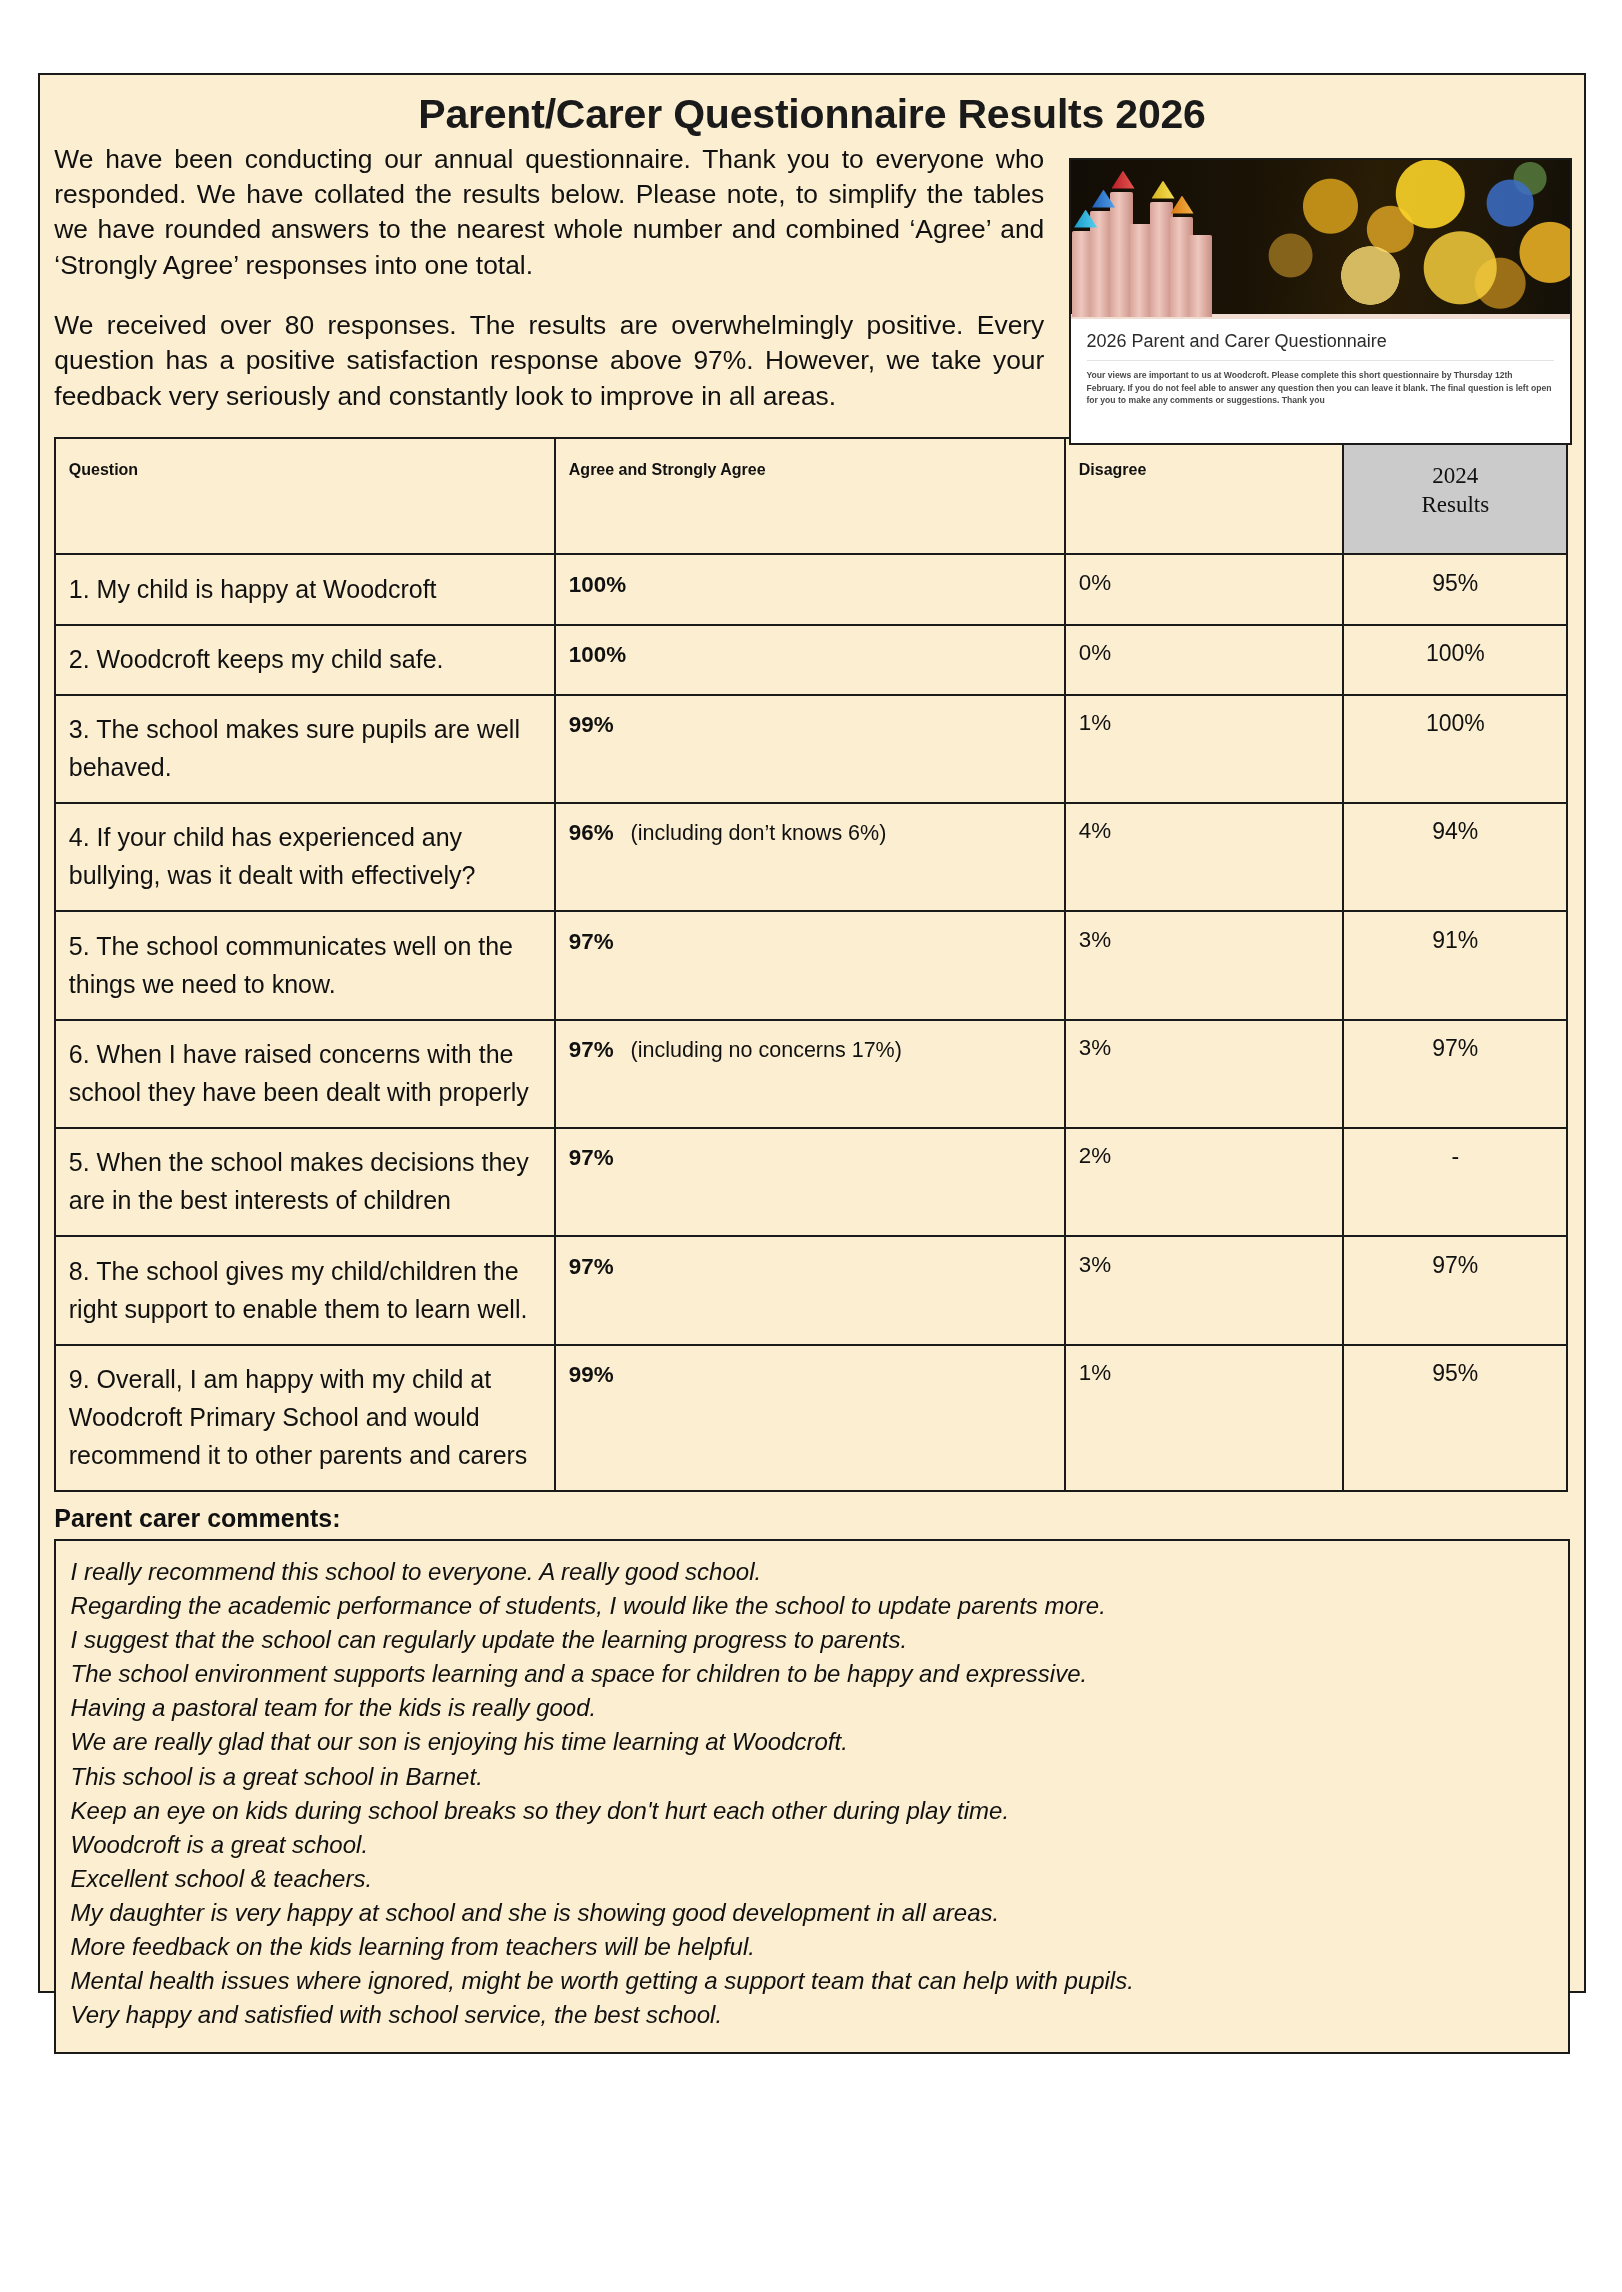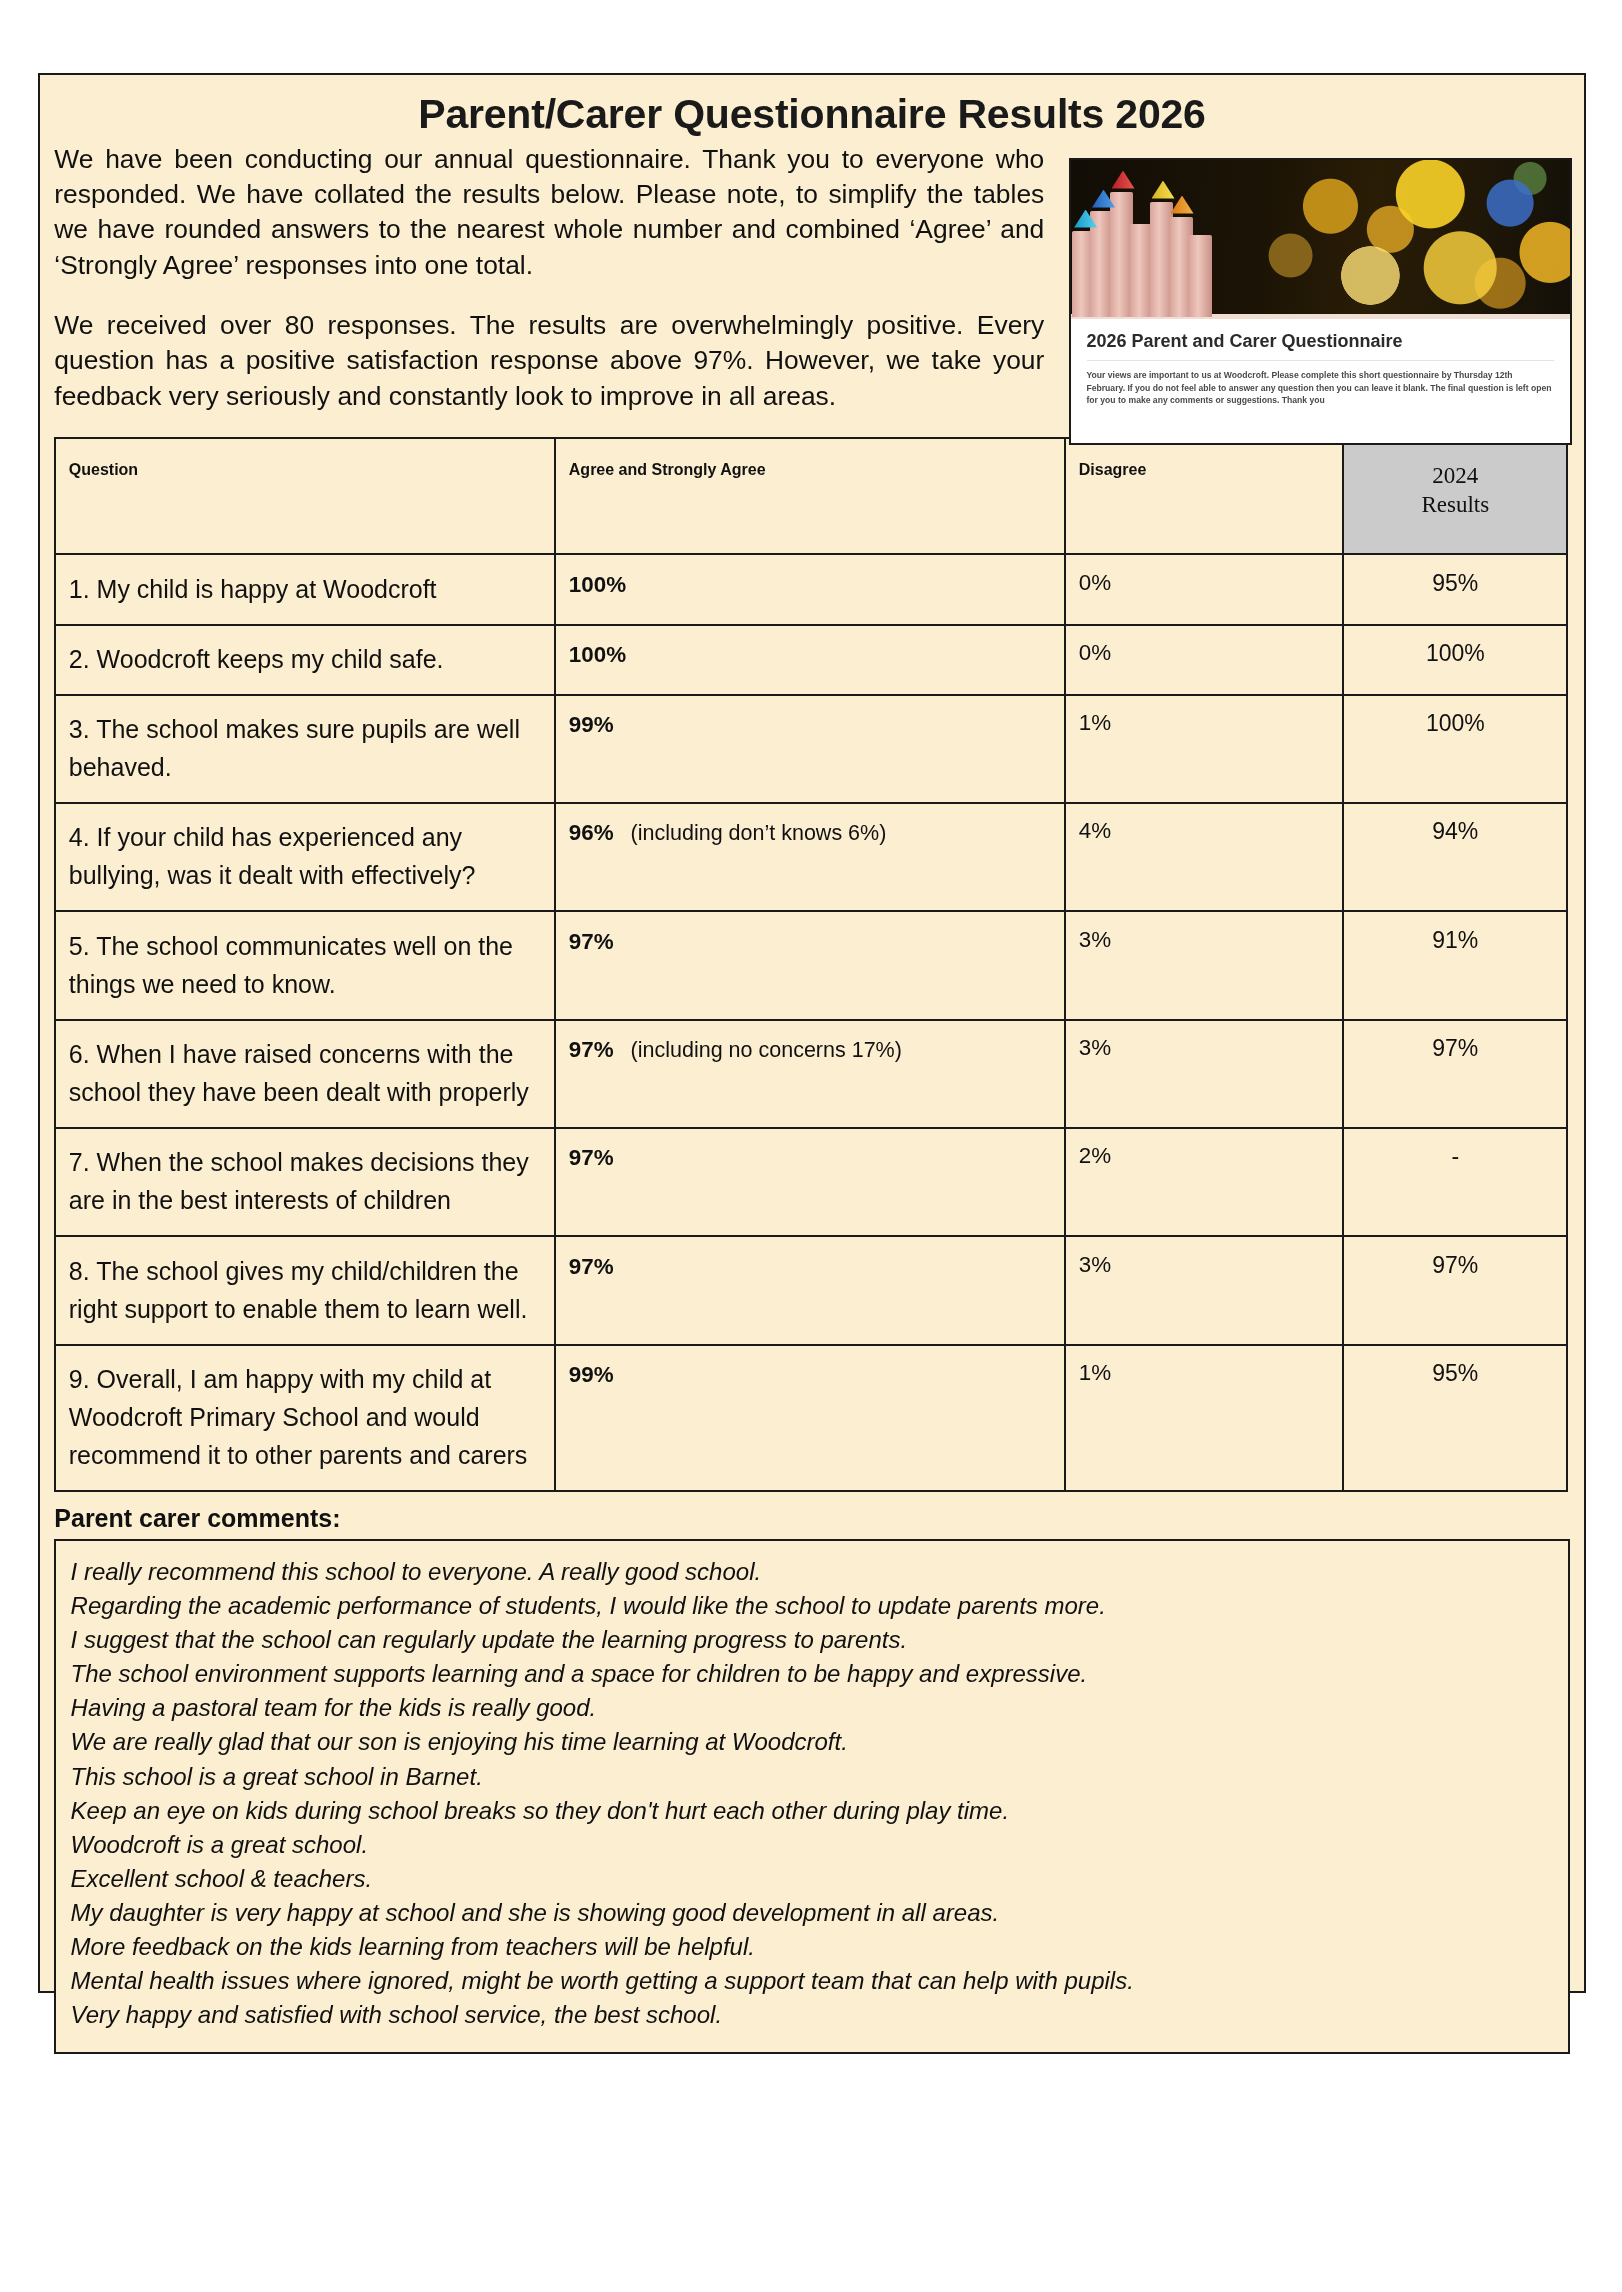--- a/index.html
+++ b/index.html
@@ -108,21 +108,21 @@
     border-top: 5.4px solid #f2ddd2;
     padding: 12.5px 16px 9px 16px;
     height: calc(100% - 154px);
     box-sizing: border-box;
   }
   .shot-card-title {
     font-size: 18px;
     color: #2b2b2b;
     padding-bottom: 8px;
     border-bottom: 0.9px solid #e3e3e3;
-    font-weight: bold;
+    font-weight: normal;
   }
   .shot-card-body {
     font-size: 8.6px;
     line-height: 1.45;
     color: #4a4a4a;
     padding-top: 8px;
     font-weight: bold;
   }
 
   
@@ -298,21 +298,21 @@
           <td class="disagree">3%</td>
           <td class="prev">91%</td>
         </tr>
         <tr>
           <td class="q">6. When I have raised concerns with the school they have been dealt with properly</td>
           <td class="agree"><span class="pct">97%</span><span class="note"> (including no concerns 17%)</span></td>
           <td class="disagree">3%</td>
           <td class="prev">97%</td>
         </tr>
         <tr>
-          <td class="q">7. When the school makes decisions they are in the best interests of children</td>
+          <td class="q">5. When the school makes decisions they are in the best interests of children</td>
           <td class="agree"><span class="pct">97%</span><span class="note"></span></td>
           <td class="disagree">2%</td>
           <td class="prev">-</td>
         </tr>
         <tr>
           <td class="q">8. The school gives my child/children the right support to enable them to learn well.</td>
           <td class="agree"><span class="pct">97%</span><span class="note"></span></td>
           <td class="disagree">3%</td>
           <td class="prev">97%</td>
         </tr>

